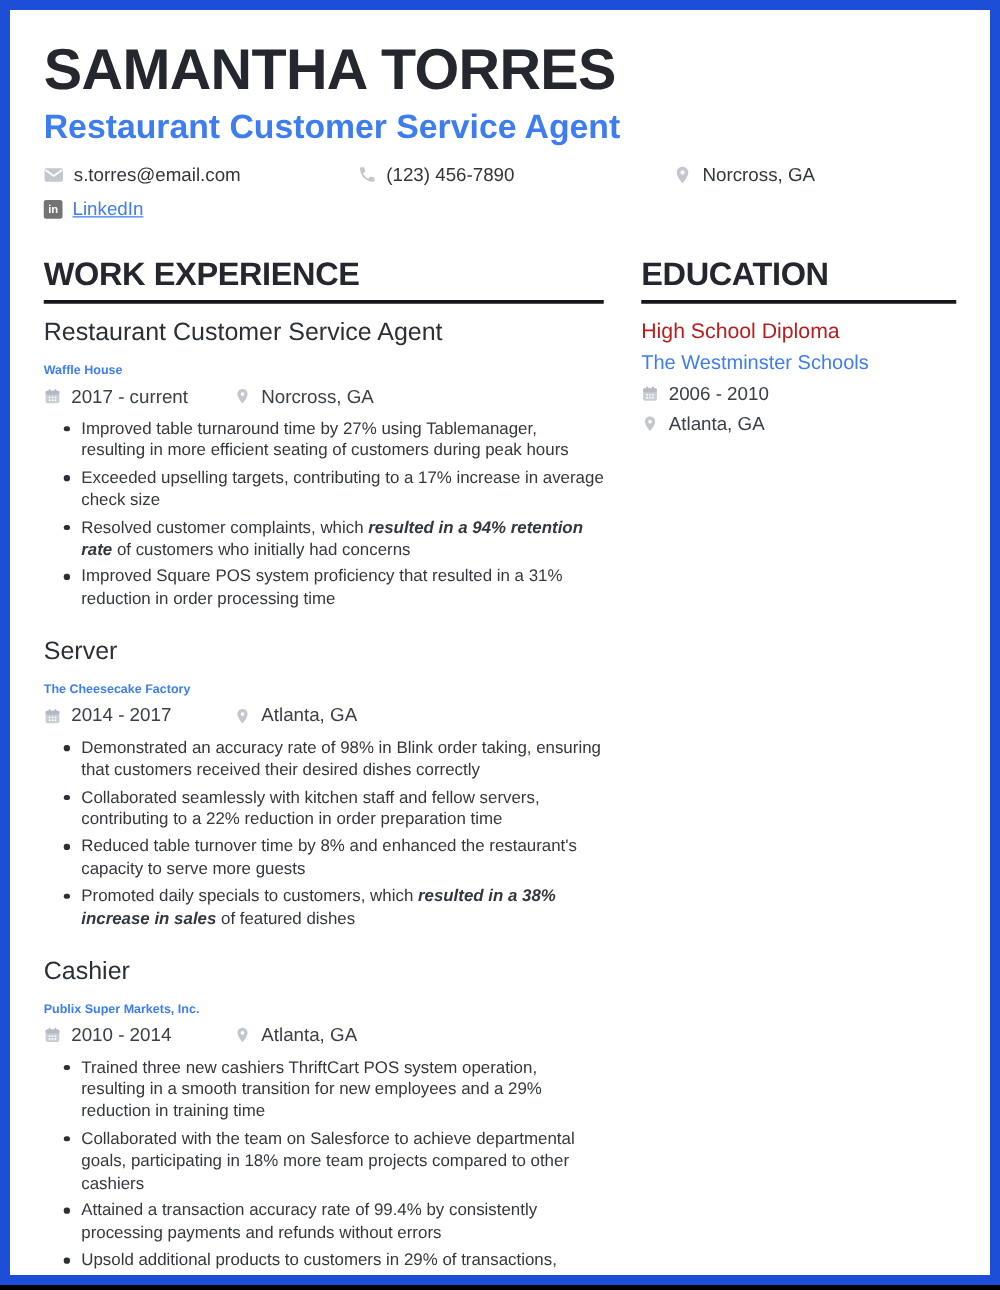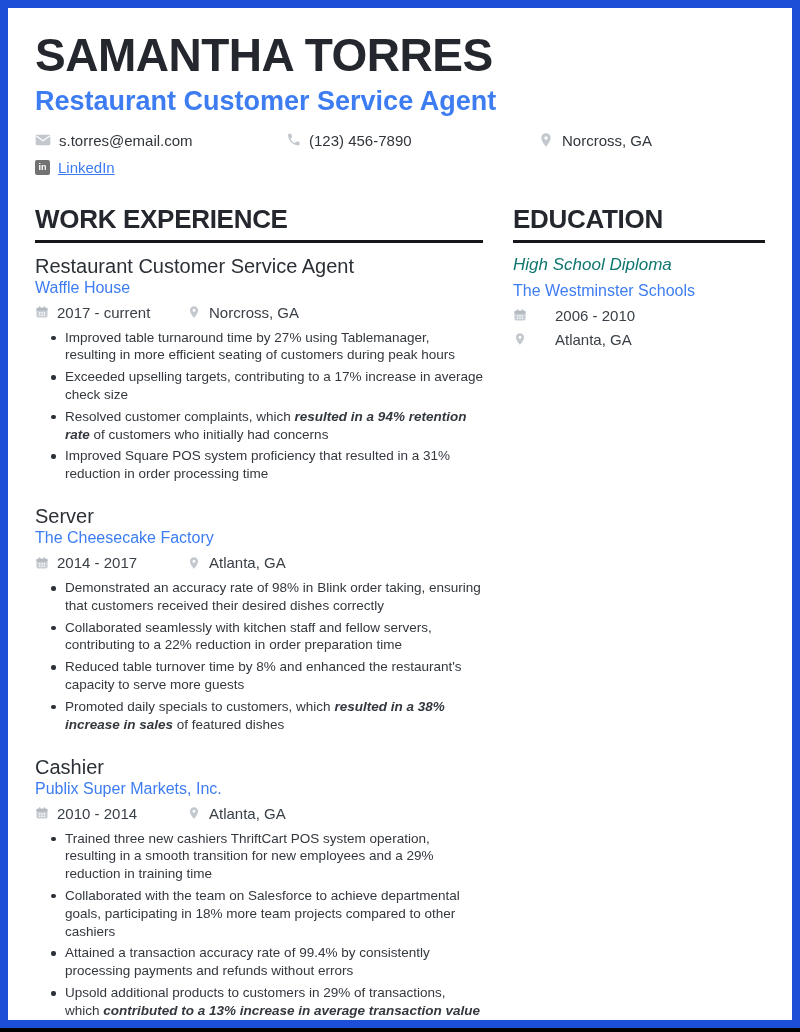--- a/index.html
+++ b/index.html
@@ -34,39 +34,39 @@
   .cols{display:flex;margin-top:28px;}
   .col-left{width:448px;flex:0 0 auto;}
   .col-right{flex:1;margin-left:30px;}
   .sec-head{
     font-size:26px;font-weight:900;color:#24282e;letter-spacing:-.3px;
     border-bottom:3px solid #15171a;padding-bottom:5px;margin-bottom:12px;
   }
   
   .job{margin-bottom:22px;}
   .job-title{font-size:20px;color:#2b3036;line-height:1.15;}
-  .job-company{font-size:16px;font-weight:normal;color:var(--accent);margin-top:1px;}
+  .job-company{font-size:10px;font-weight:bold;color:var(--accent);margin-top:13px;}
   .meta{display:flex;align-items:flex-end;margin-top:7px;}
   .meta-item{display:flex;align-items:center;font-size:15px;color:#3a4047;}
   .meta-date{width:152px;}
   .mi{width:14px;height:14px;margin-right:8px;flex:0 0 auto;}
   ul.bullets{margin:8px 0 0 0;padding:0 0 0 30px;list-style:none;}
   ul.bullets li{
     font-size:13.5px;line-height:1.32;color:#33383e;
     margin-bottom:4px;position:relative;
   }
   ul.bullets li::before{
     content:"";position:absolute;left:-14px;top:7px;
     width:4.5px;height:4.5px;border-radius:50%;background:#2b3036;
   }
   .emph{font-weight:bold;font-style:italic;}
   
-  .edu-degree{font-size:17px;color:#0f766e;font-style:italic;}
+  .edu-degree{font-size:17px;color:#b91c1c;}
   .edu-school{font-size:16px;font-weight:normal;color:var(--accent);margin-top:7px;}
-  .edu-meta .meta-item{margin-top:7px;gap:20px;}
+  .edu-meta .meta-item{margin-top:7px;}
   .skills-block{margin-top:36px;}
   ul.skill-list{margin:10px 0 0 0;padding:0 0 0 22px;list-style:none;}
   ul.skill-list li{
     font-size:14.5px;color:#2f343a;margin-bottom:6px;position:relative;
   }
   ul.skill-list li::before{
     content:"";position:absolute;left:-14px;top:7px;
     width:4.5px;height:4.5px;border-radius:50%;background:#2b3036;
   }
 </style>

